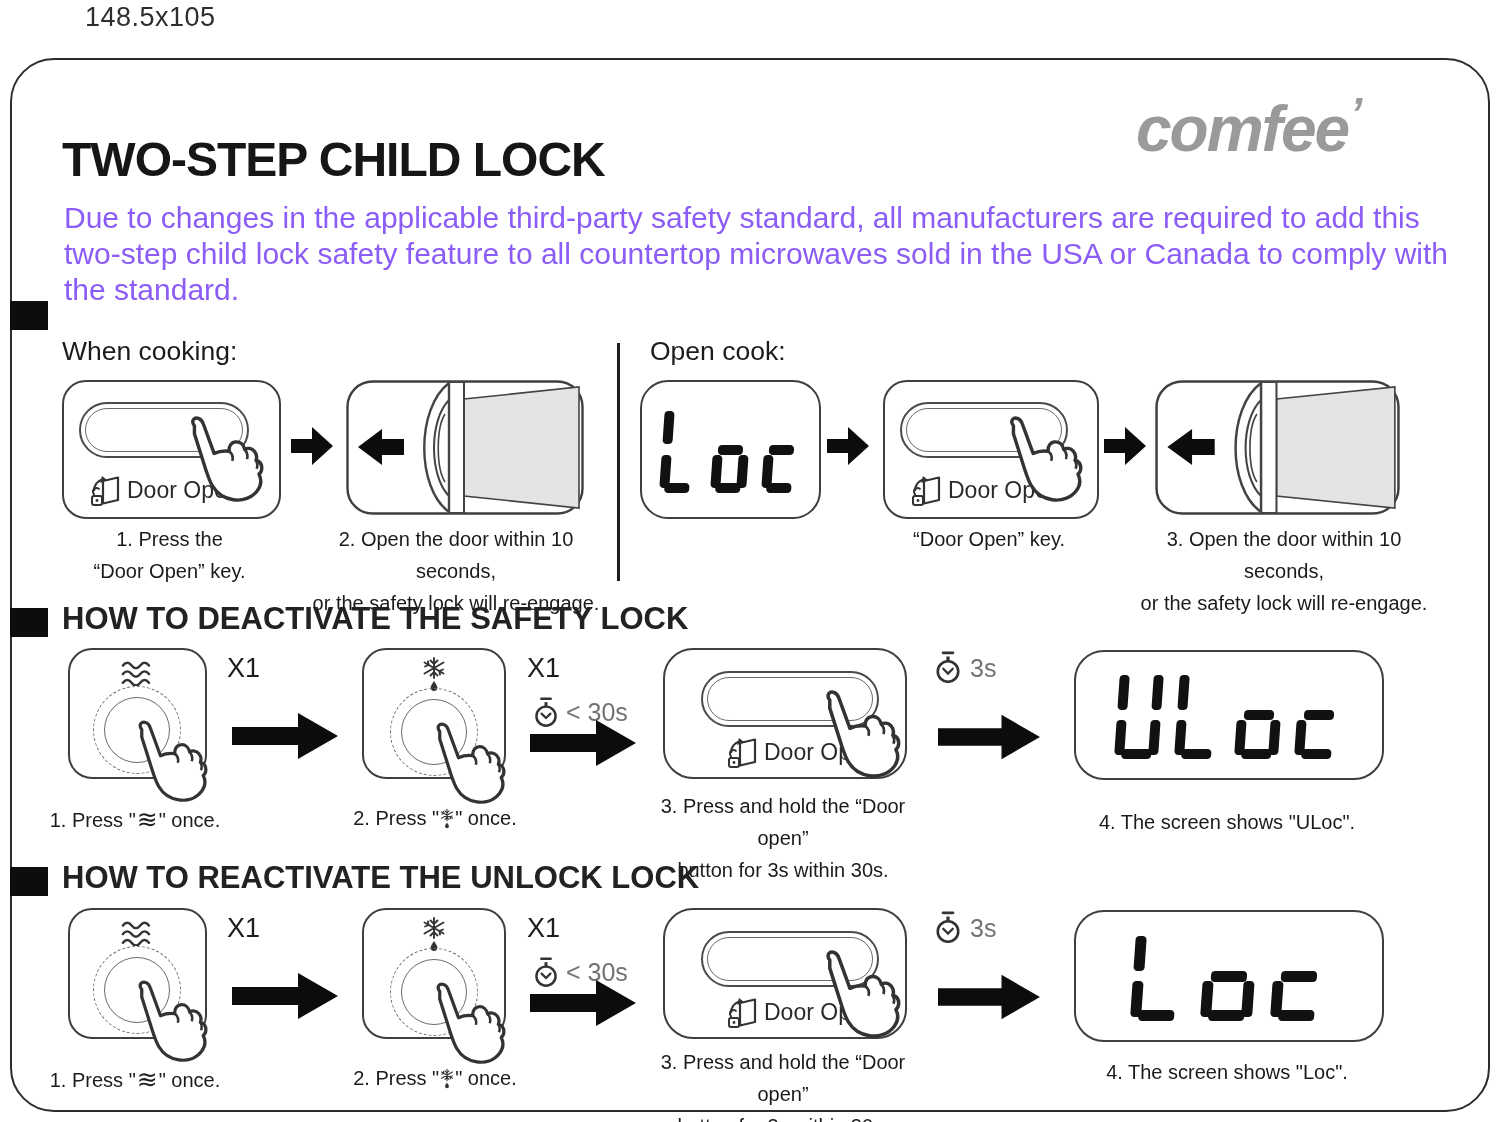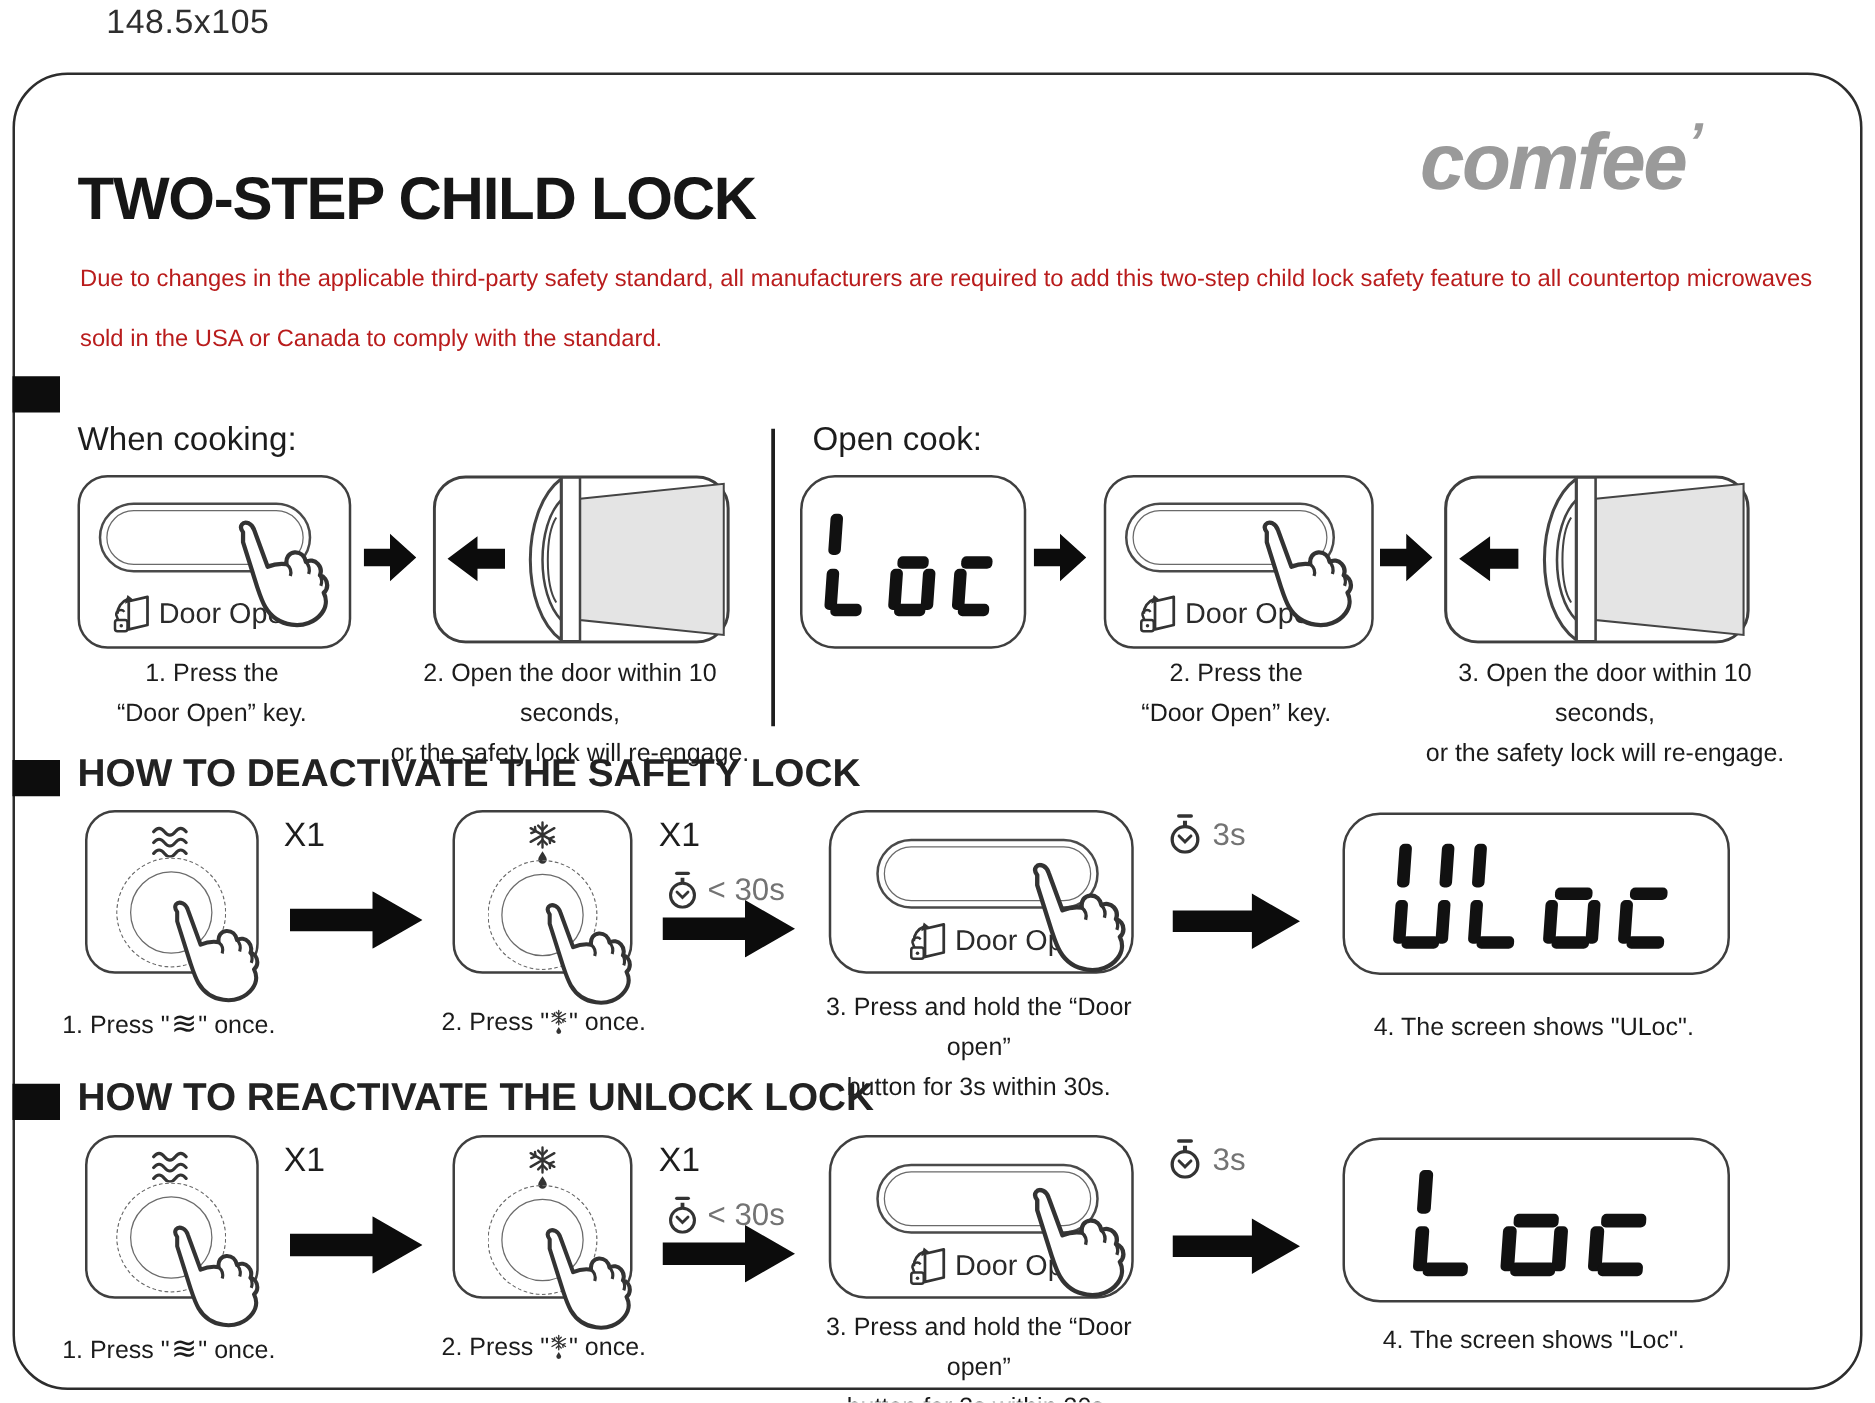--- a/index.html
+++ b/index.html
@@ -5,21 +5,21 @@
   html,body{margin:0;padding:0;background:#fff;}
   .page{position:relative;width:1492px;height:1122px;background:#fff;overflow:hidden;
         font-family:"Liberation Sans","DejaVu Sans",sans-serif;color:#1b1b1b;}
   .abs{position:absolute;}
   .size-label{font-size:27px;color:#2e2e2e;letter-spacing:0.5px;}
   .sheet-border{border:2px solid #2d2d2d;border-radius:44px;}
   .logo{color:#9a9a9a;font-style:italic;font-weight:bold;letter-spacing:-2px;}
   .logo-txt{font-size:64px;}
   .logo-apos{font-size:44px;position:relative;top:-22px;left:2px;}
   .doc-title{font-size:48px;font-weight:bold;letter-spacing:-1px;color:#161616;}
-  .intro{font-size:19px;line-height:48px;color:#b91c1c;}
+  .intro{font-size:30px;line-height:36px;color:#8b5cf6;}
   .sec-bullet{background:#0d0d0d;width:38px;height:29px;}
   .sec-title{font-size:31px;font-weight:600;color:#222;}
   .sub-label{font-size:26.5px;color:#1c1c1c;}
   .panel{position:absolute;border:2px solid #3f3f3f;border-radius:24px;background:#fff;}
   .r30{border-radius:30px;}
   .pill-outer{position:absolute;border:2px solid #4a4a4a;border-radius:999px;}
   .pill-inner{position:absolute;inset:4px;border:1.5px solid #6a6a6a;border-radius:999px;}
   .door-row{position:absolute;display:flex;align-items:center;gap:7px;}
   .door-row span{font-size:23px;color:#2a2a2a;white-space:nowrap;}
   .circ-dashed{position:absolute;border:1.6px dashed #6b6b6b;border-radius:50%;}
@@ -191,21 +191,20 @@
 
   <svg class="abs" style="left:1104px;top:424px;" width="42" height="44" viewBox="0 0 42 44">
       <use href="#arrow-sm"></use>
     </svg>
 
   <svg class="abs" style="left:1155px;top:380px;" width="245" height="135" viewBox="0 0 238 135" preserveAspectRatio="none">
       <use href="#door-open-graphic"></use>
     </svg>
 
   <div class="cap" style="left:880px;top:523px;width:218px;">
-    <div>2. Press the</div>
     <div>“Door Open” key.</div>
   </div>
   <div class="cap" style="left:1128px;top:523px;width:312px;">
     <div>3. Open the door within 10 seconds,</div>
     <div>or the safety lock will re-engage.</div>
   </div>
 
   <div class="abs sec-bullet" style="left:10px;top:608px;"></div>
   <div class="abs sec-title" style="left:62px;top:601px;">HOW TO DEACTIVATE THE SAFETY LOCK</div>
 

